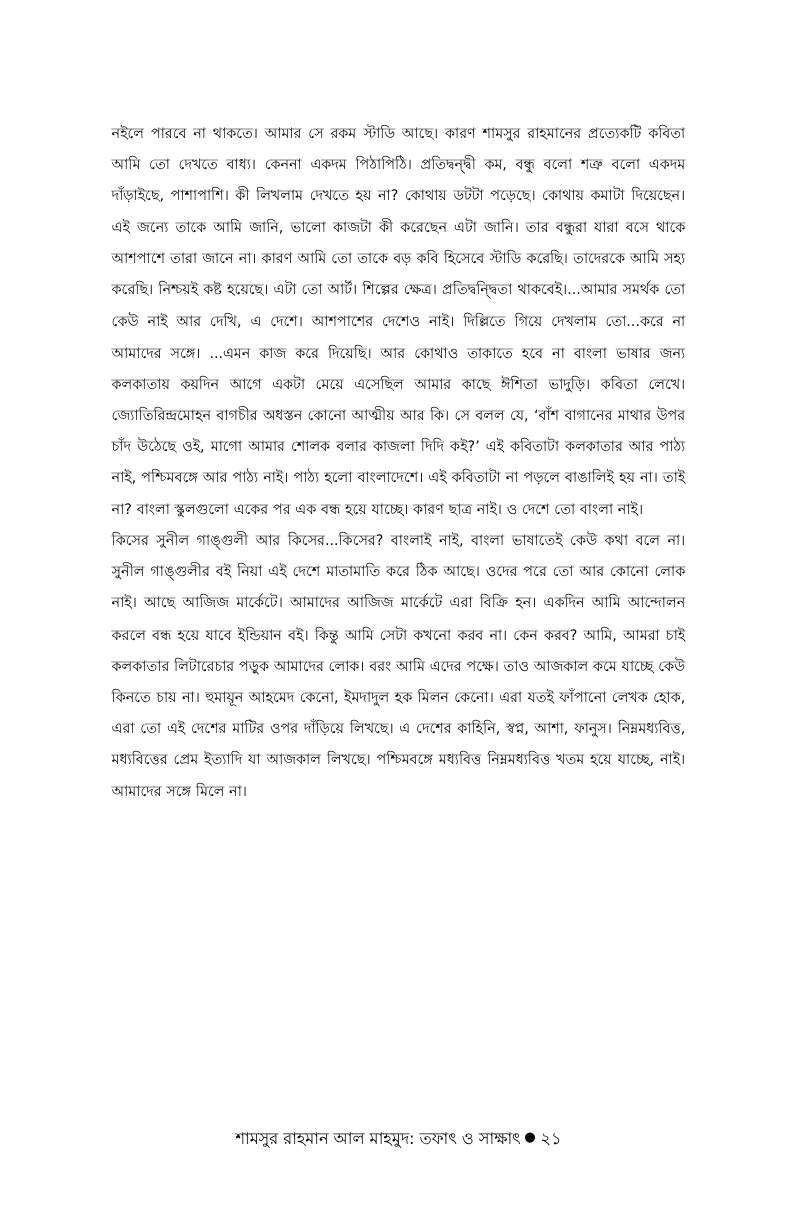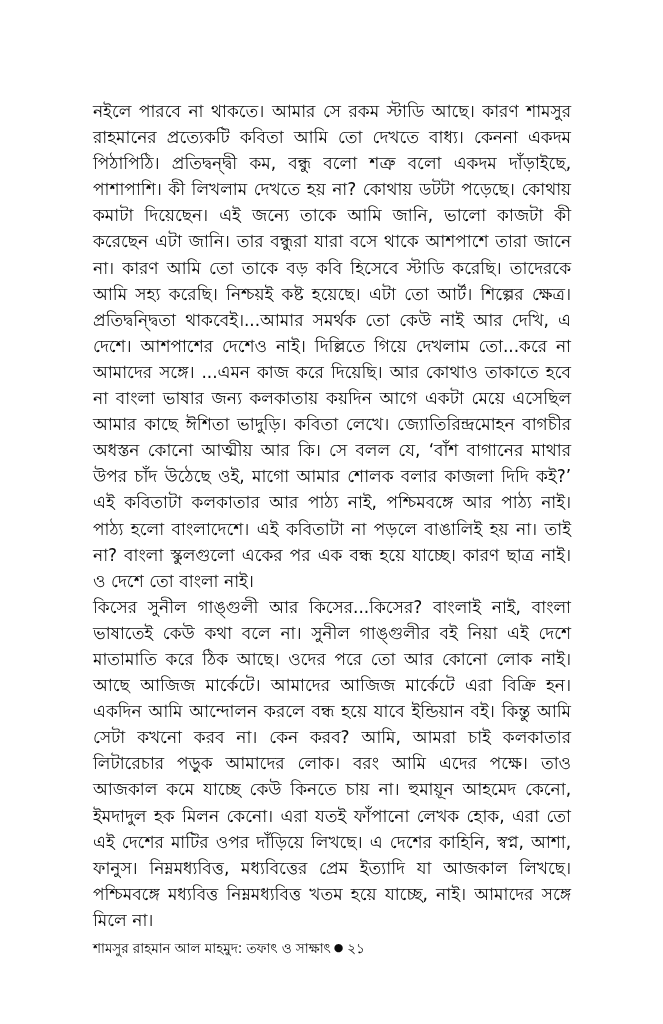--- a/index.html
+++ b/index.html
@@ -26,34 +26,35 @@
   .text-column {
     position: absolute;
     left: 93px;
     top: 98px;
     width: 478px;
   }
   .para {
     margin: 0 0 0 0;
     text-align: justify;
     text-justify: inter-word;
-    font-size: 17px;
+    font-size: 12px;
     line-height: 26.1px;
     font-family: "DejaVu Sans", "Liberation Sans", sans-serif;
     letter-spacing: -0.05px;
     word-spacing: 0.2px;
     color: #0b0b0b;
   }
   .para + .para {
   }
   .footer {
     position: absolute;
     left: 93px;
     top: 938px;
     width: 478px;
+    text-align: center;
     font-size: 13.6px;
     font-family: "DejaVu Sans", "Liberation Sans", sans-serif;
     color: #0b0b0b;
     letter-spacing: -0.1px;
   }
   .footer .sep {
     display: inline-block;
     margin: 0 4px 0 3px;
     font-size: 11px;
     vertical-align: 2px;

